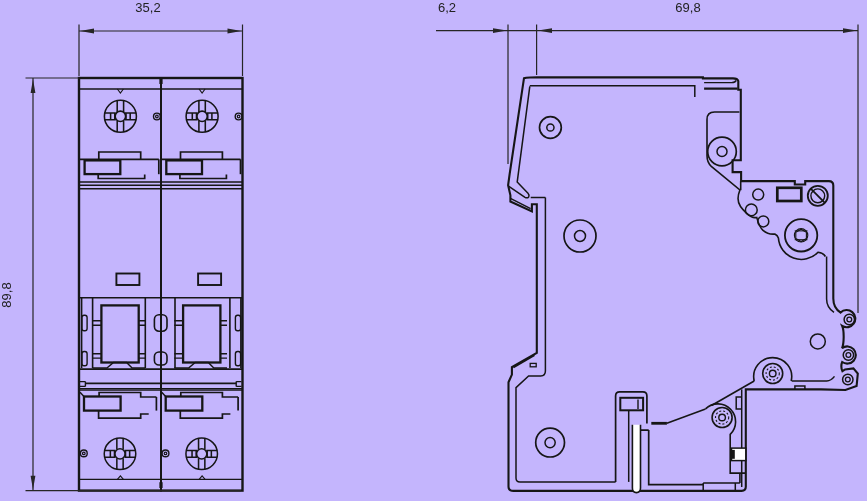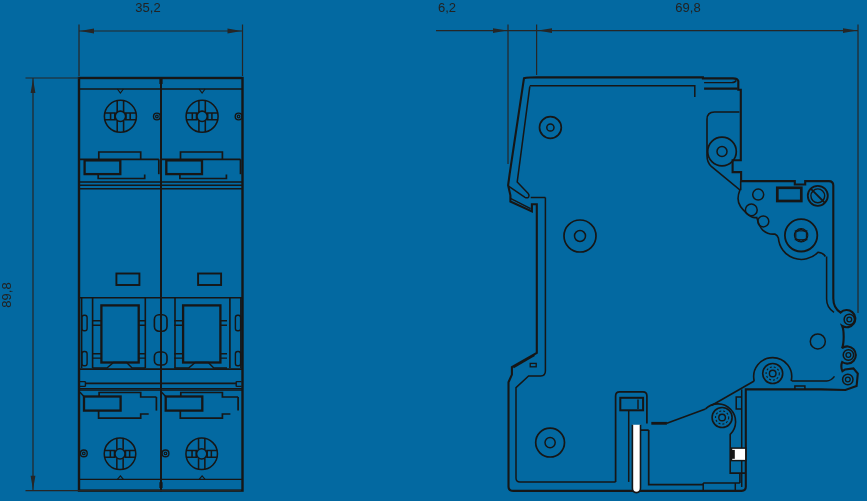--- a/index.html
+++ b/index.html
@@ -1,16 +1,16 @@
 <!DOCTYPE html>
 <html><head>
 <meta charset="utf-8">
 <style>
   html,body{margin:0;padding:0;background:#fff;}
-  #c{width:867px;height:501px;position:relative;overflow:hidden;background:#0369a1;}
+  #c{width:867px;height:501px;position:relative;overflow:hidden;background:#c4b5fd;}
   svg{position:absolute;left:0;top:0;}
   text{font-family:"Liberation Sans", sans-serif;font-size:13px;fill:#222;}
 </style>
 </head>
 <body>
 <div id="c">
 <svg width="867" height="501" viewBox="0 0 867 501" fill="none" stroke-linecap="butt" stroke-linejoin="miter">
 <defs>
   <g id="pozi" stroke="#161616" stroke-width="1.55">
     <circle cx="0" cy="0" r="16"></circle>

